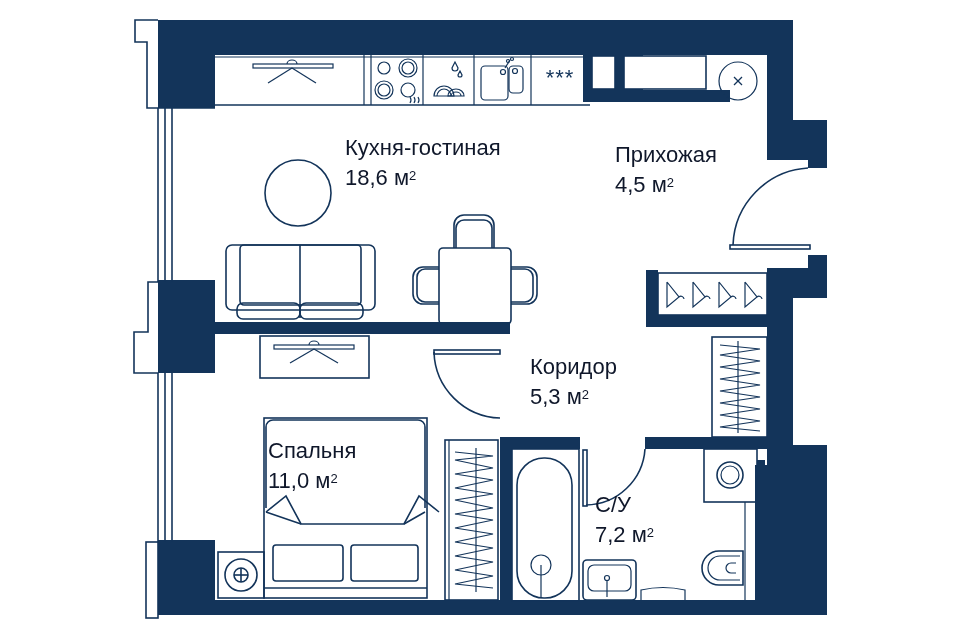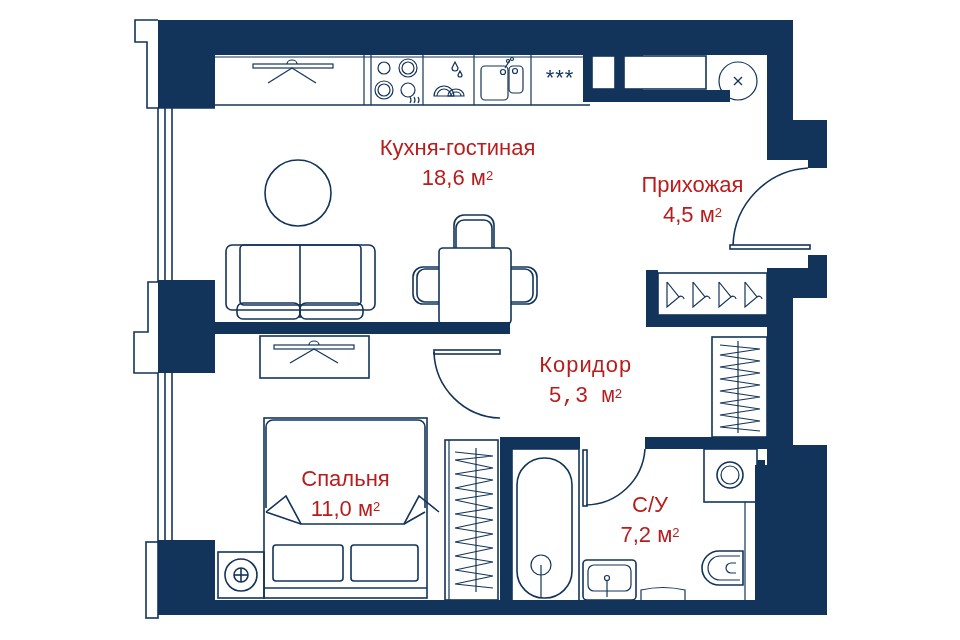--- a/index.html
+++ b/index.html
@@ -2,21 +2,21 @@
 <html><head>
 <meta charset="utf-8">
 <style>
   html, body { margin: 0; padding: 0; background: #ffffff; }
   body { width: 960px; height: 640px; overflow: hidden; position: relative; font-family: "Liberation Sans", sans-serif; }
   #plan { position: absolute; left: 0; top: 0; width: 960px; height: 640px; }
   .wall { fill: #13345a; }
   .ln { fill: none; stroke: #13345a; stroke-width: 1.6; }
   .ln2 { fill: none; stroke: #13345a; stroke-width: 1.2; }
   .fillw { fill: #ffffff; stroke: #13345a; stroke-width: 1.6; }
-  .room-label { position: absolute; text-align: center; color: #b91c1c; font-family: "Liberation Sans", sans-serif; font-size: 22px; line-height: 30px; white-space: nowrap; }
+  .room-label { position: absolute; text-align: left; color: #0f172a; font-family: "Liberation Sans", sans-serif; font-size: 22px; line-height: 30px; white-space: nowrap; }
   .room-label .area sup { font-size: 13px; vertical-align: top; position: relative; top: -2px; }
 </style>
 </head>
 <body>
 
 <svg id="plan" viewBox="0 0 960 640" xmlns="http://www.w3.org/2000/svg">
 
   <g>
 
     <rect class="wall" x="158" y="20" width="57" height="88"></rect>
@@ -241,31 +241,31 @@
       <line class="ln2" x1="745" y1="502" x2="745" y2="600"></line>
     </g>
   </g>
 </svg>
 
 <div class="room-label" style="left:345px; top:133px; width:225px;">
   <div>Кухня-гостиная</div>
   <div class="area"><span>18,6</span> <span>м</span><sup>2</sup></div>
 </div>
 
-<div class="room-label" style="left:615px; top:140px; width:155px;margin-top:30px;">
+<div class="room-label" style="left:615px; top:140px; width:155px;">
   <div>Прихожая</div>
   <div class="area"><span>4,5</span> <span>м</span><sup>2</sup></div>
 </div>
 
-<div class="room-label" style="left:513px; top:352px; width:145px;font-family:Liberation Mono, monospace;">
+<div class="room-label" style="left:530px; top:352px; width:145px;">
   <div>Коридор</div>
   <div class="area"><span>5,3</span> <span>м</span><sup>2</sup></div>
 </div>
 
-<div class="room-label" style="left:268px; top:436px; width:155px;margin-top:28px;">
+<div class="room-label" style="left:268px; top:436px; width:155px;">
   <div>Спальня</div>
   <div class="area"><span>11,0</span> <span>м</span><sup>2</sup></div>
 </div>
 
 <div class="room-label" style="left:595px; top:490px; width:110px;">
   <div>С/У</div>
   <div class="area"><span>7,2</span> <span>м</span><sup>2</sup></div>
 </div>
 
 </body></html>

